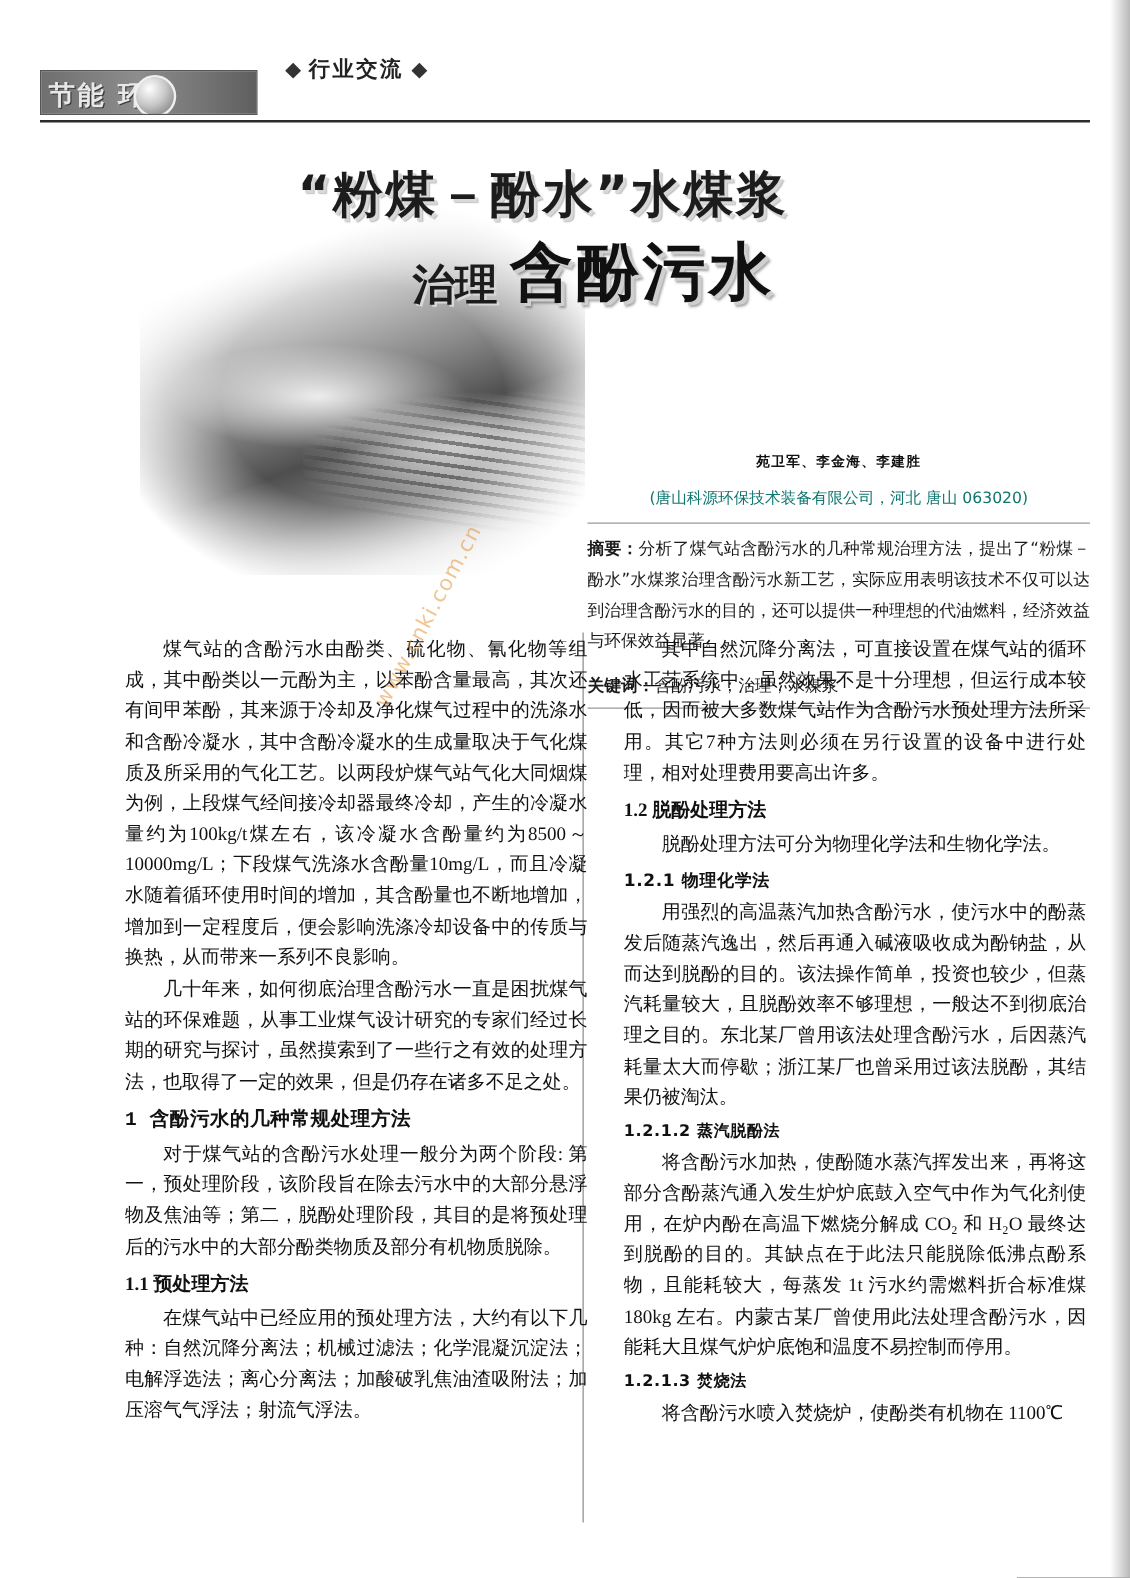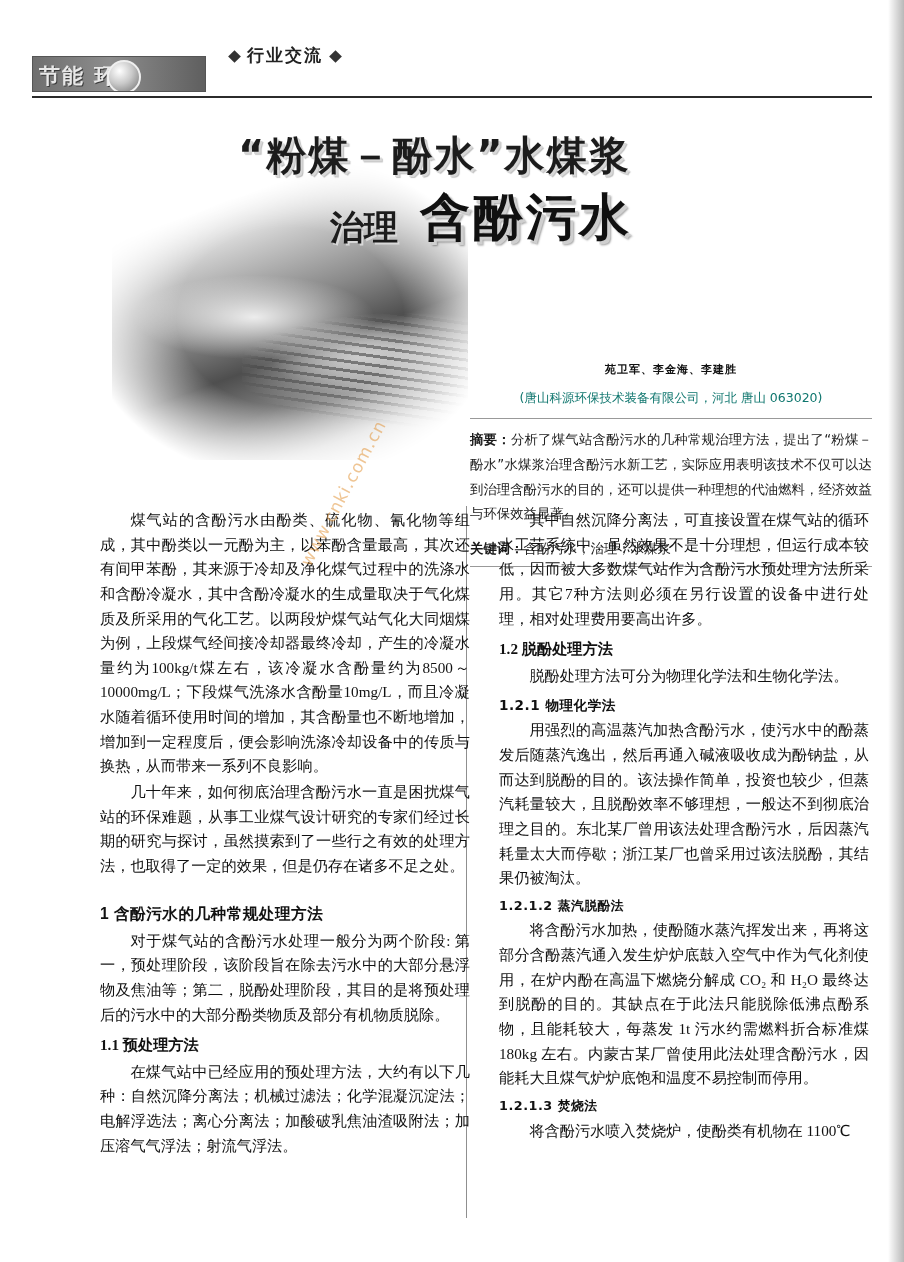--- a/index.html
+++ b/index.html
@@ -128,21 +128,21 @@
     font-family: "DejaVu Sans", sans-serif;
     text-shadow: 2px 2px 0 #d8d8d8;
     vertical-align: bottom;
   }
   .title-sub-big {
     font-size: 50px;
     font-weight: bold;
     color: #101010;
     font-family: "DejaVu Sans", sans-serif;
     letter-spacing: 3px;
-    margin-left: 22px;
+    margin-left: 10px;
     text-shadow: 3px 3px 0 #cfcfcf, 4px 4px 2px rgba(0,0,0,.35);
     vertical-align: bottom;
   }
 
   .authors {
     position: absolute;
     left: 470px; top: 262px;
     width: 402px;
     text-align: center;
     font-size: 11px;
@@ -209,24 +209,24 @@
     position: absolute;
     left: 466px; top: 506px;
     width: 1px; height: 712px;
     background: #8f8f8f;
   }
   p.para {
     margin: 0 0 1px 0;
     text-indent: 2em;
   }
   h3.h-1 {
-    margin: 23px 0 2px 0;
+    margin: 6px 0 2px 0;
     font-size: 15.6px;
     font-weight: bold;
-    font-family: Liberation Sans, sans-serif;
+    font-family: Liberation Mono, monospace;
     letter-spacing: .5px;
   }
   h4.h-2 {
     margin: 6px 0 2px 0;
     font-size: 15.2px;
     font-weight: bold;
     font-family: Liberation Serif, serif;
   }
   h5.h-3 {
     margin: 6px 0 2px 0;

